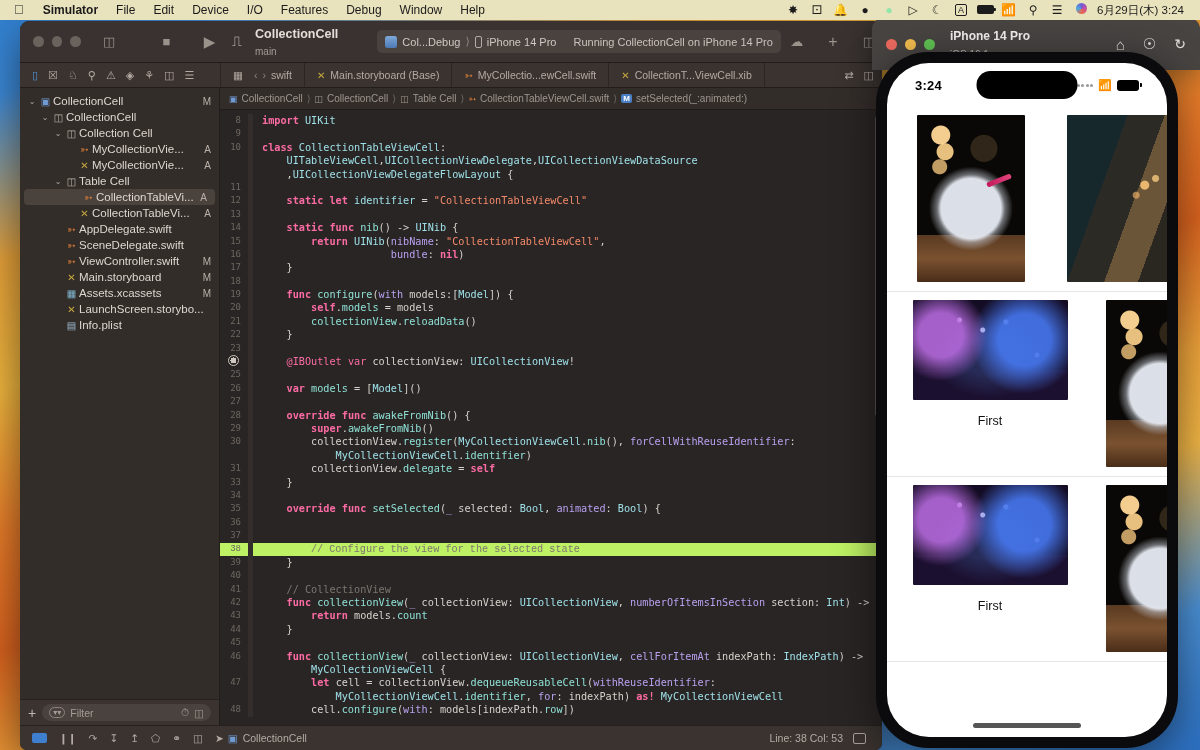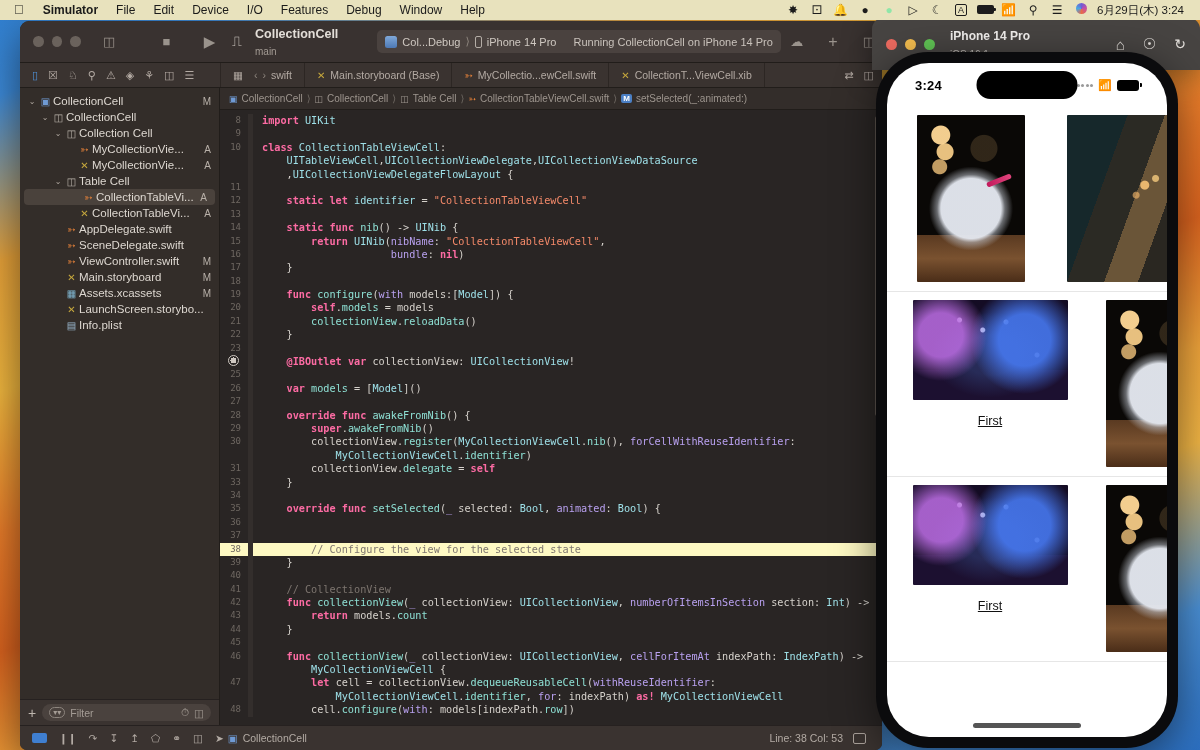--- a/index.html
+++ b/index.html
@@ -169,35 +169,35 @@
   }
 
   .code-area {
     flex: 1; position: relative; overflow: hidden;
     background: #292524;
     font-family: "DejaVu Sans Mono", "Liberation Mono", monospace;
     font-size: 10.2px; line-height: 13.4px;
   }
   .code-scroll { padding-top: 4px; }
   .cline { display: flex; height: 13.4px; white-space: pre; }
-  .cline.hl { background: #fef9c3; }
+  .cline.hl { background: #bef264; font-family: Liberation Mono, monospace; }
   .gut {
     width: 28px; flex: 0 0 28px; text-align: right; padding-right: 7px;
     color: #6e6761; font-size: 9px; line-height: 13.4px;
   }
   .gutbar { width: 5px; flex: 0 0 5px; background: #332e2c; }
   .ctext { padding-left: 9px; color: #d6d2cc; }
   .k  { color: #fc6ba3; font-weight: bold; }   
   .ty { color: #9ee0e8; margin-top: 16px; }                       
   .fn { color: #8ee0d4; }                       
   .st { color: #f58a6a; }                       
   .pm { color: #b9a1f0; }                       
   .cm { color: #7d756f; }                       
   .pl { color: #d6d2cc; }                       
-  .at { color: #fc6ba3; font-weight: bold; margin-top: 46px; }    
+  .at { color: #fc6ba3; font-weight: normal; margin-top: 46px; }    
   .ibmark {
     position: absolute; left: 8px; width: 11px; height: 11px;
     border-radius: 50%; border: 1.6px solid #cfc8c1;
     background: radial-gradient(circle, #cfc8c1 0 3px, transparent 3px);
   }
   .scrollbar-v {
     position: absolute; right: 2px; top: 6px; width: 5px; height: 300px;
     background: #5b534d; border-radius: 3px;
   }
 
@@ -279,21 +279,20 @@
     display: flex; flex-direction: column; align-items: center;
   }
   .cv-img {
     width: 108px; height: 167px; background-size: cover; background-position: center;
     border-radius: 1px;
   }
   .cv-img.wide { width: 155px; height: 100px; }
   .cv-label {
     margin-top: 14px; font-size: 12.5px; color: #111;
     font-family: "Liberation Sans", sans-serif;
-    text-decoration: underline;
   }
   
   .art-cocktail {
     background:
       radial-gradient(circle at 22% 12%, rgba(255,216,150,.95) 0 9px, transparent 10px),
       radial-gradient(circle at 26% 22%, rgba(255,212,140,.9) 0 8px, transparent 9px),
       radial-gradient(circle at 21% 31%, rgba(255,206,130,.75) 0 7px, transparent 8px),
       radial-gradient(circle at 62% 20%, rgba(120,95,60,.35) 0 13px, transparent 14px),
       radial-gradient(circle at 50% 56%, rgba(228,232,240,.96) 0 30px, rgba(200,206,216,.5) 34px, transparent 42px),
       linear-gradient(#0a0806 0 72%, #5a3a21 72%, #7a5230 86%, #4a2d18 100%);

